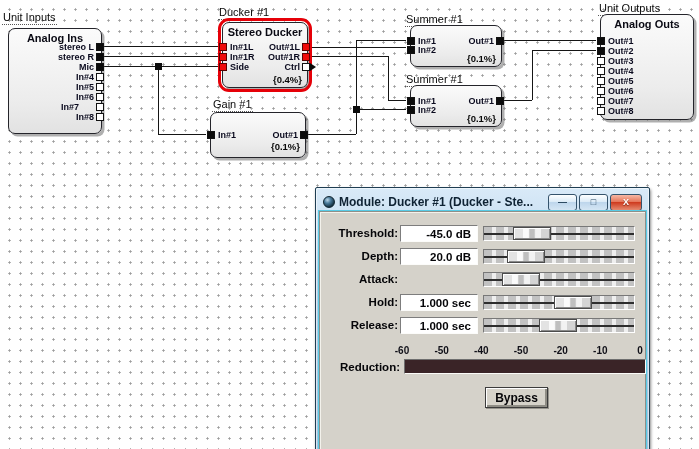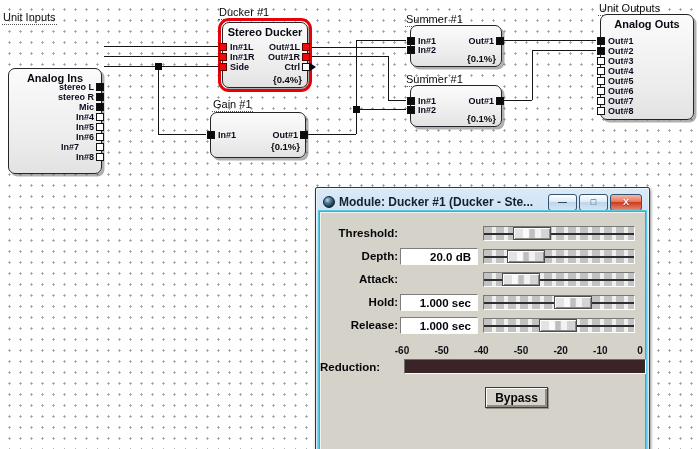--- a/index.html
+++ b/index.html
@@ -107,21 +107,21 @@
   .scale{position:absolute;height:11px;}
   .scale span{
     position:absolute;transform:translateX(-50%);
     font-size:10px;font-weight:bold;color:#101018;line-height:11px;
   }
   .meter{
     position:absolute;height:15px;box-sizing:border-box;
     border:1px solid;border-color:#6e6e6e #fbfbf8 #fbfbf8 #6e6e6e;
   }
   .red-label{
-    position:absolute;width:80px;font-size:11.5px;font-weight:bold;
+    position:absolute;width:80px;text-align:right;font-size:11.5px;font-weight:bold;
     color:#050508;line-height:14px;
   }
   .bypass{
     position:absolute;box-sizing:border-box;background:#d6d3ca;
     border:1px solid #3c3c3c;
     box-shadow:inset 1px 1px 0 #ffffff, inset -2px -2px 0 #8f8d85, 1px 1px 0 #97958d;
     font-size:12px;font-weight:bold;color:#050508;text-align:center;line-height:19px;
     font-family:"Liberation Sans",sans-serif;
   }
 </style>
@@ -137,20 +137,21 @@
       <div class="wbtns">
         <button class="wbtn">—</button>
         <button class="wbtn">□</button>
         <button class="wbtn close">X</button>
       </div>
     </div>
     <div class="client">
       <div>
           <div class="dlg-row" style="top: 13px;">
             <div class="dlg-label">Threshold:</div>
+            <div class="dlg-value">-45.0 dB</div>
             <div class="slider">
               <div class="thumb" style="left: 29px;"></div>
             </div>
           </div>
           <div class="dlg-row" style="top: 36px;">
             <div class="dlg-label">Depth:</div>
             <div class="dlg-value">20.0 dB</div>
             <div class="slider">
               <div class="thumb" style="left: 23px;"></div>
             </div>
@@ -204,21 +205,21 @@
     <div class="wire" style="left: 356px; top: 40px; width: 1.4px; height: 94px;"></div>
     <div class="wire" style="left: 356px; top: 40px; width: 50px; height: 1.4px;"></div>
     <div class="wire" style="left: 356px; top: 109px; width: 50px; height: 1.4px;"></div>
     <div class="wire" style="left: 504px; top: 40px; width: 92px; height: 1.4px;"></div>
     <div class="wire" style="left: 504px; top: 100px; width: 28px; height: 1.4px;"></div>
     <div class="wire" style="left: 532px; top: 50px; width: 1.4px; height: 50px;"></div>
     <div class="wire" style="left: 532px; top: 50px; width: 64px; height: 1.4px;"></div>
     <div class="junction" style="left: 155px; top: 63px;"></div>
     <div class="junction" style="left: 353px; top: 106px;"></div>
     <div class="block-caption" style="left: 2px; top: 11px;">Unit Inputs</div>
-    <div class="block" style="left: 8px; top: 28px; width: 92px; height: 104px; margin-top: 40px;">
+    <div class="block" style="left: 8px; top: 28px; width: 92px; height: 104px;">
       <div class="block-header">Analog Ins</div>
       <div class="port black" style="top: 14px; left: 87px;"></div>
       <div class="plabel" style="top: 13px; right: 7px;">stereo L</div>
       <div class="port black" style="top: 24px; left: 87px;"></div>
       <div class="plabel" style="top: 23px; right: 7px;">stereo R</div>
       <div class="port black" style="top: 34px; left: 87px;"></div>
       <div class="plabel" style="top: 33px; right: 7px;">Mic</div>
       <div class="port white" style="top: 44px; left: 87px;"></div>
       <div class="plabel" style="top: 43px; right: 7px;">In#4</div>
       <div class="port white" style="top: 54px; left: 87px;"></div>

